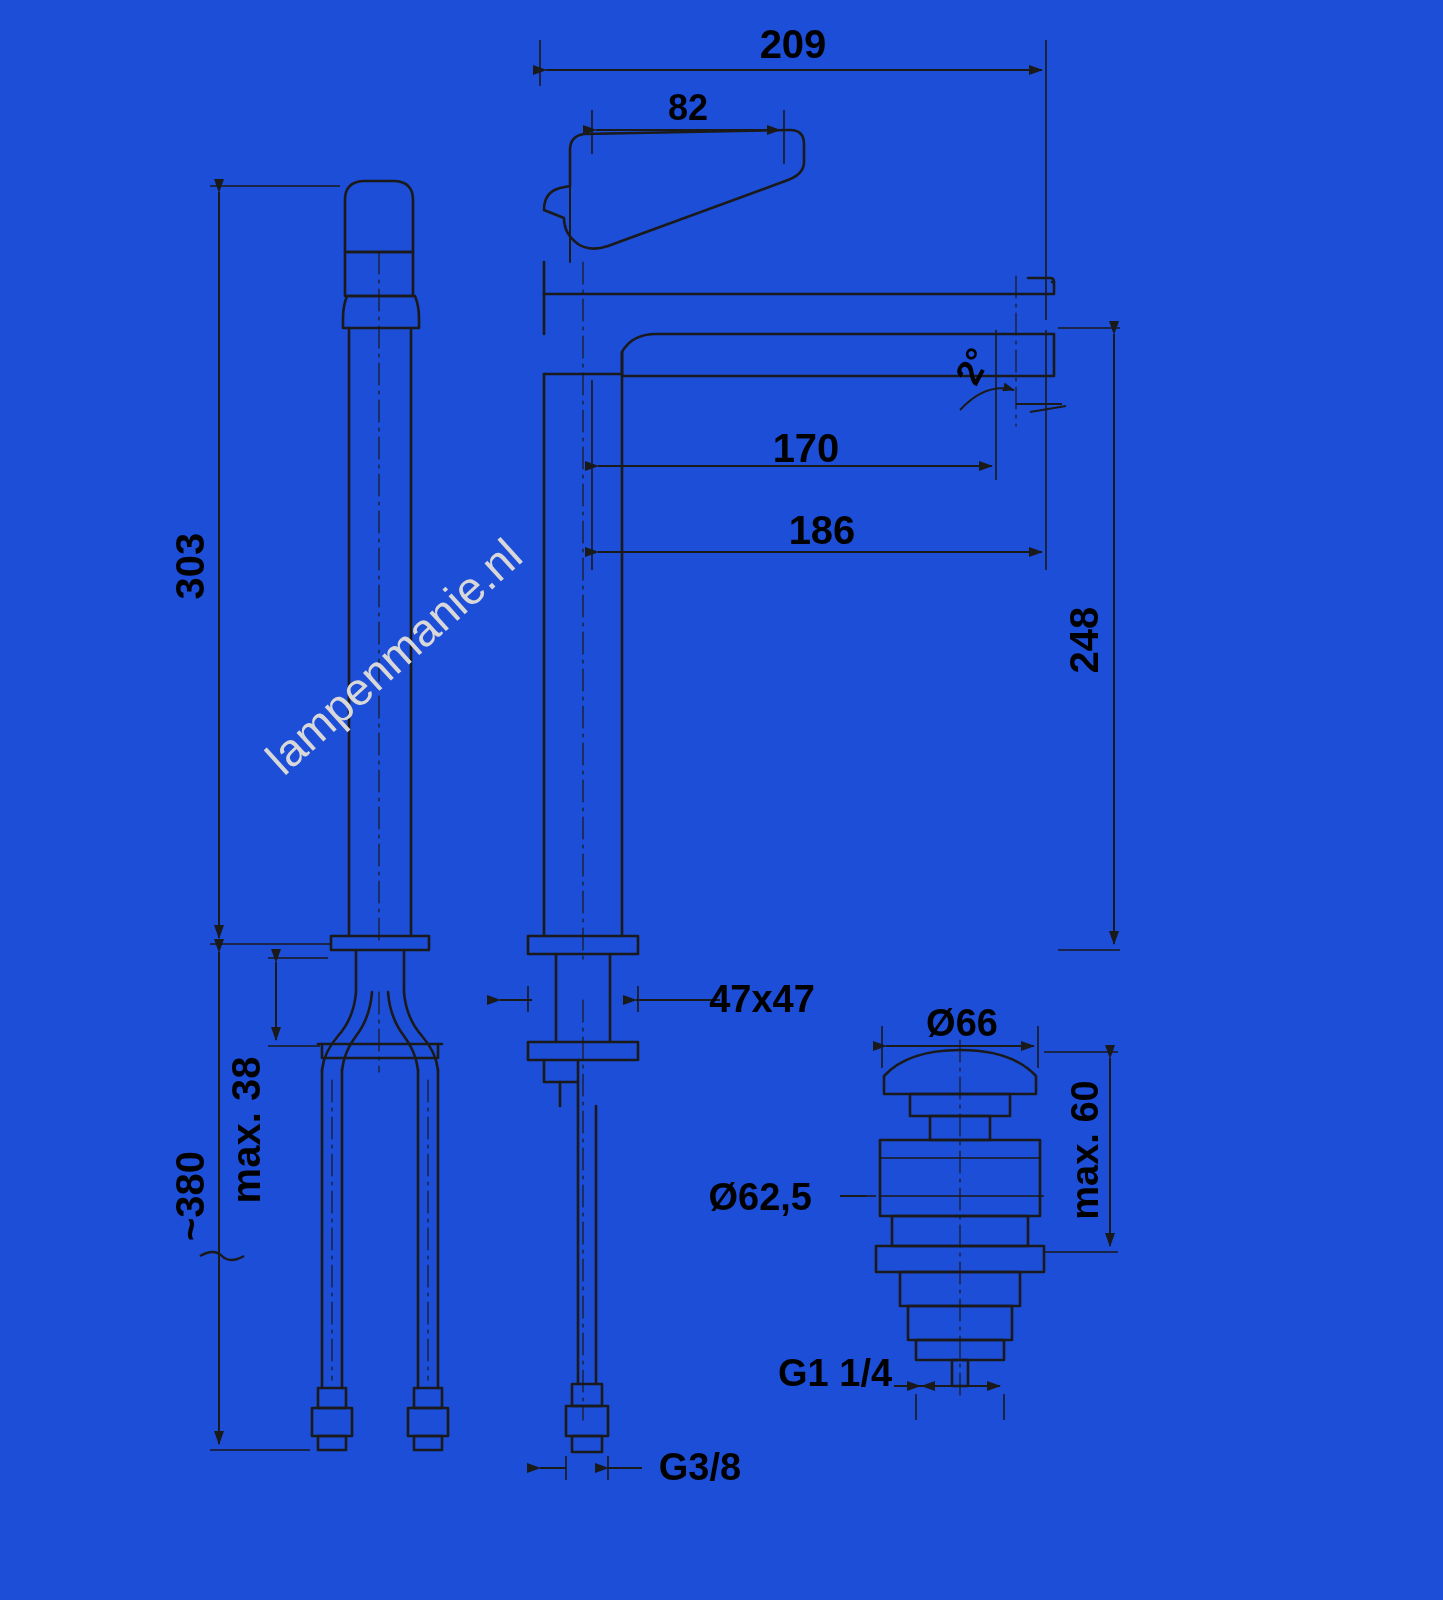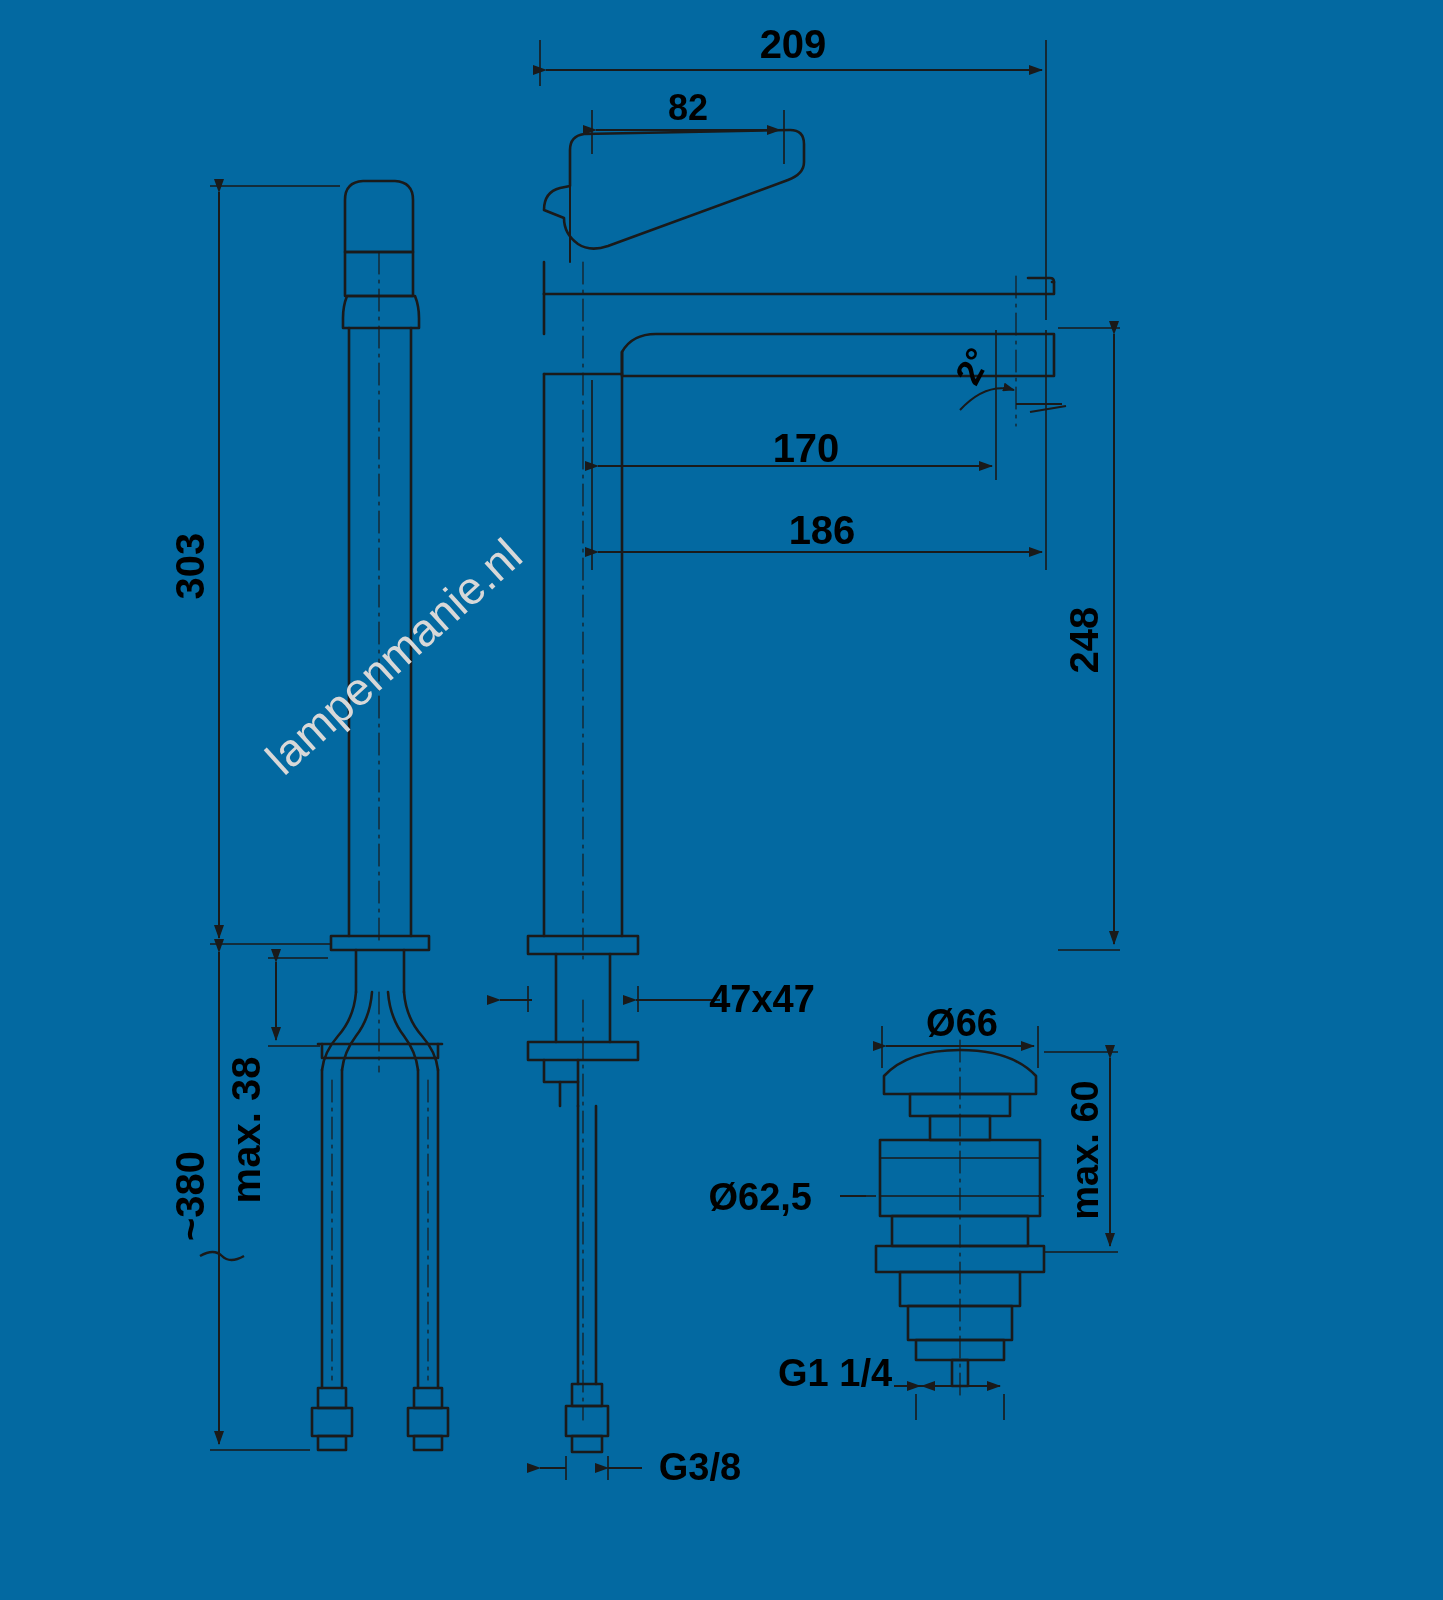--- a/index.html
+++ b/index.html
@@ -1,17 +1,17 @@
 <!DOCTYPE html>
 <html><head>
 <meta charset="utf-8">
 <style>
   html,body{margin:0;padding:0;background:#ffffff;}
   body{font-family:"Liberation Sans", sans-serif;}
-  #sheet{position:relative;width:1443px;height:1600px;background:#0369a1;overflow:hidden;}
+  #sheet{position:relative;width:1443px;height:1600px;background:#1d4ed8;overflow:hidden;}
   svg{position:absolute;left:0;top:0;width:1443px;height:1600px;}
   .dim{font-family:"Liberation Sans", sans-serif;font-weight:bold;fill:#000;}
   .wm{position:absolute;left:255px;top:745px;width:640px;height:240px;
       font-family:"Liberation Sans", sans-serif;font-size:46px;color:#d8d8d8;
       transform:rotate(-42deg);transform-origin:0 0;white-space:nowrap;
       pointer-events:none;}
 </style>
 </head>
 <body>
 

